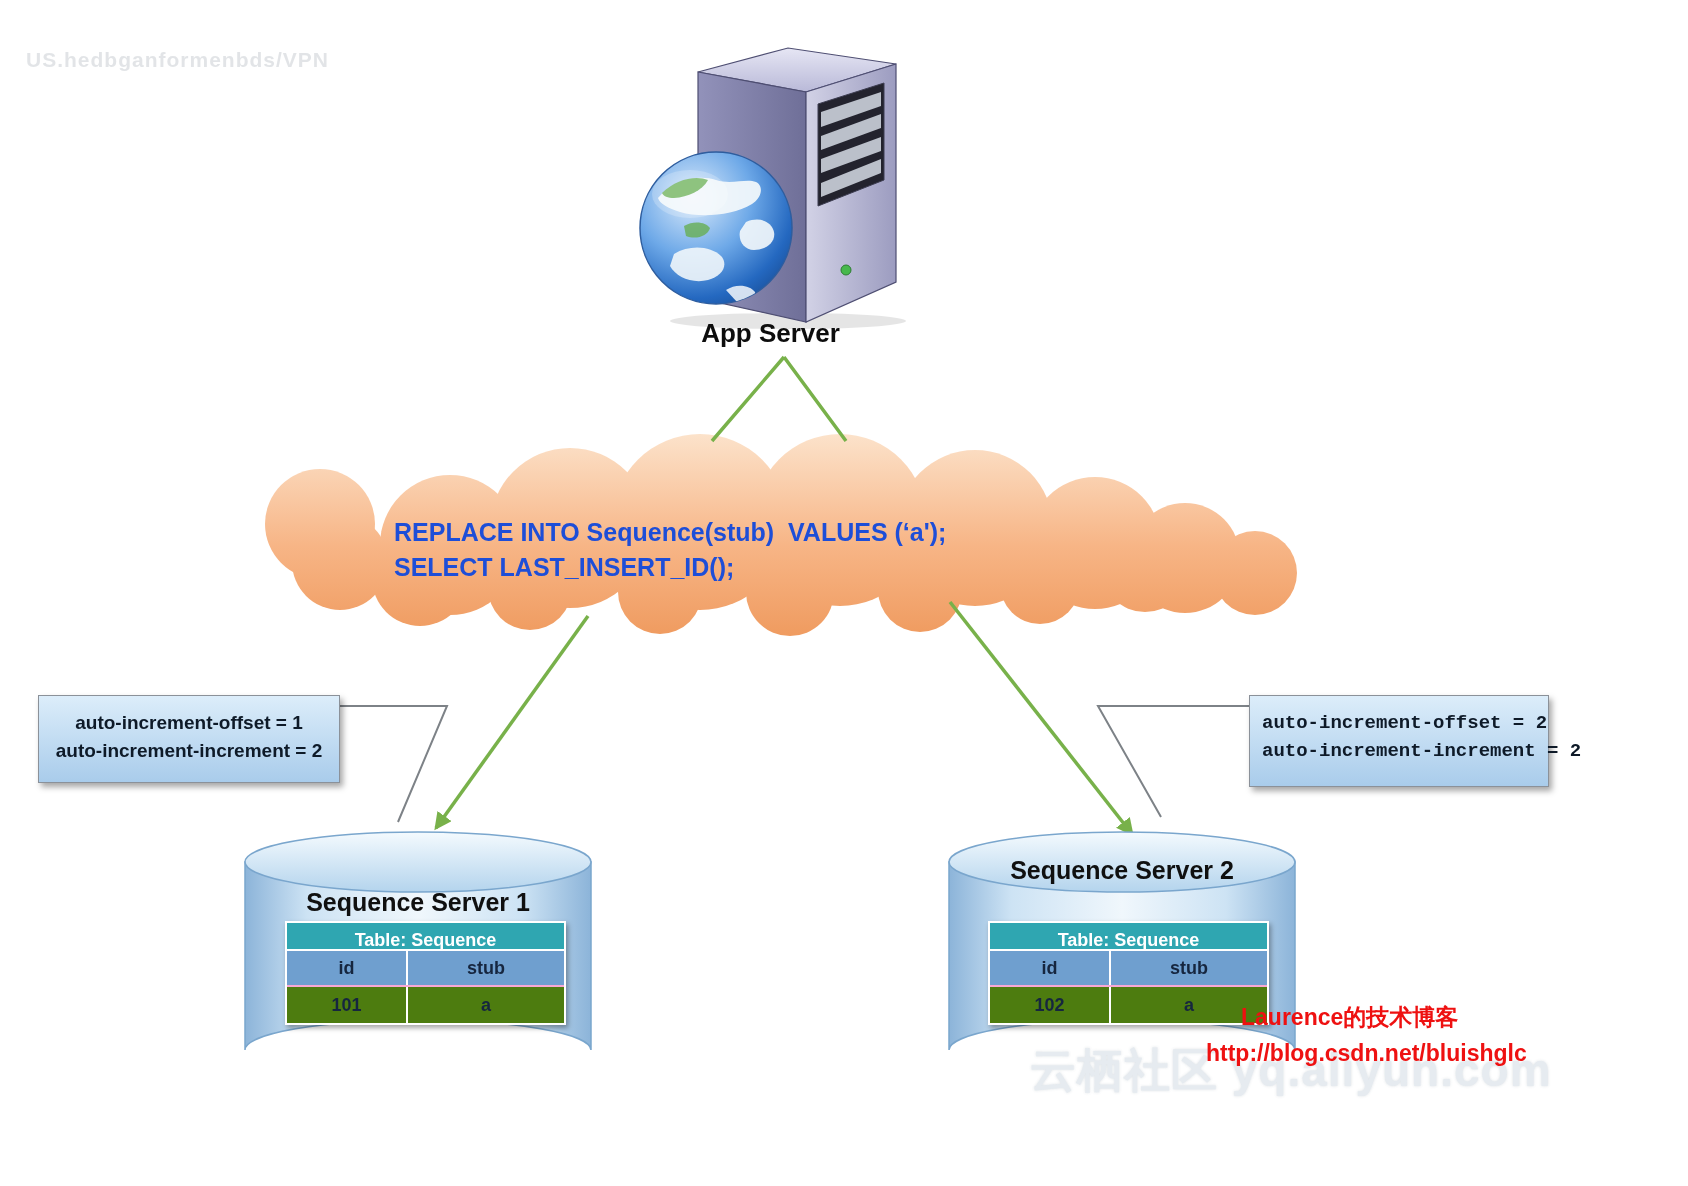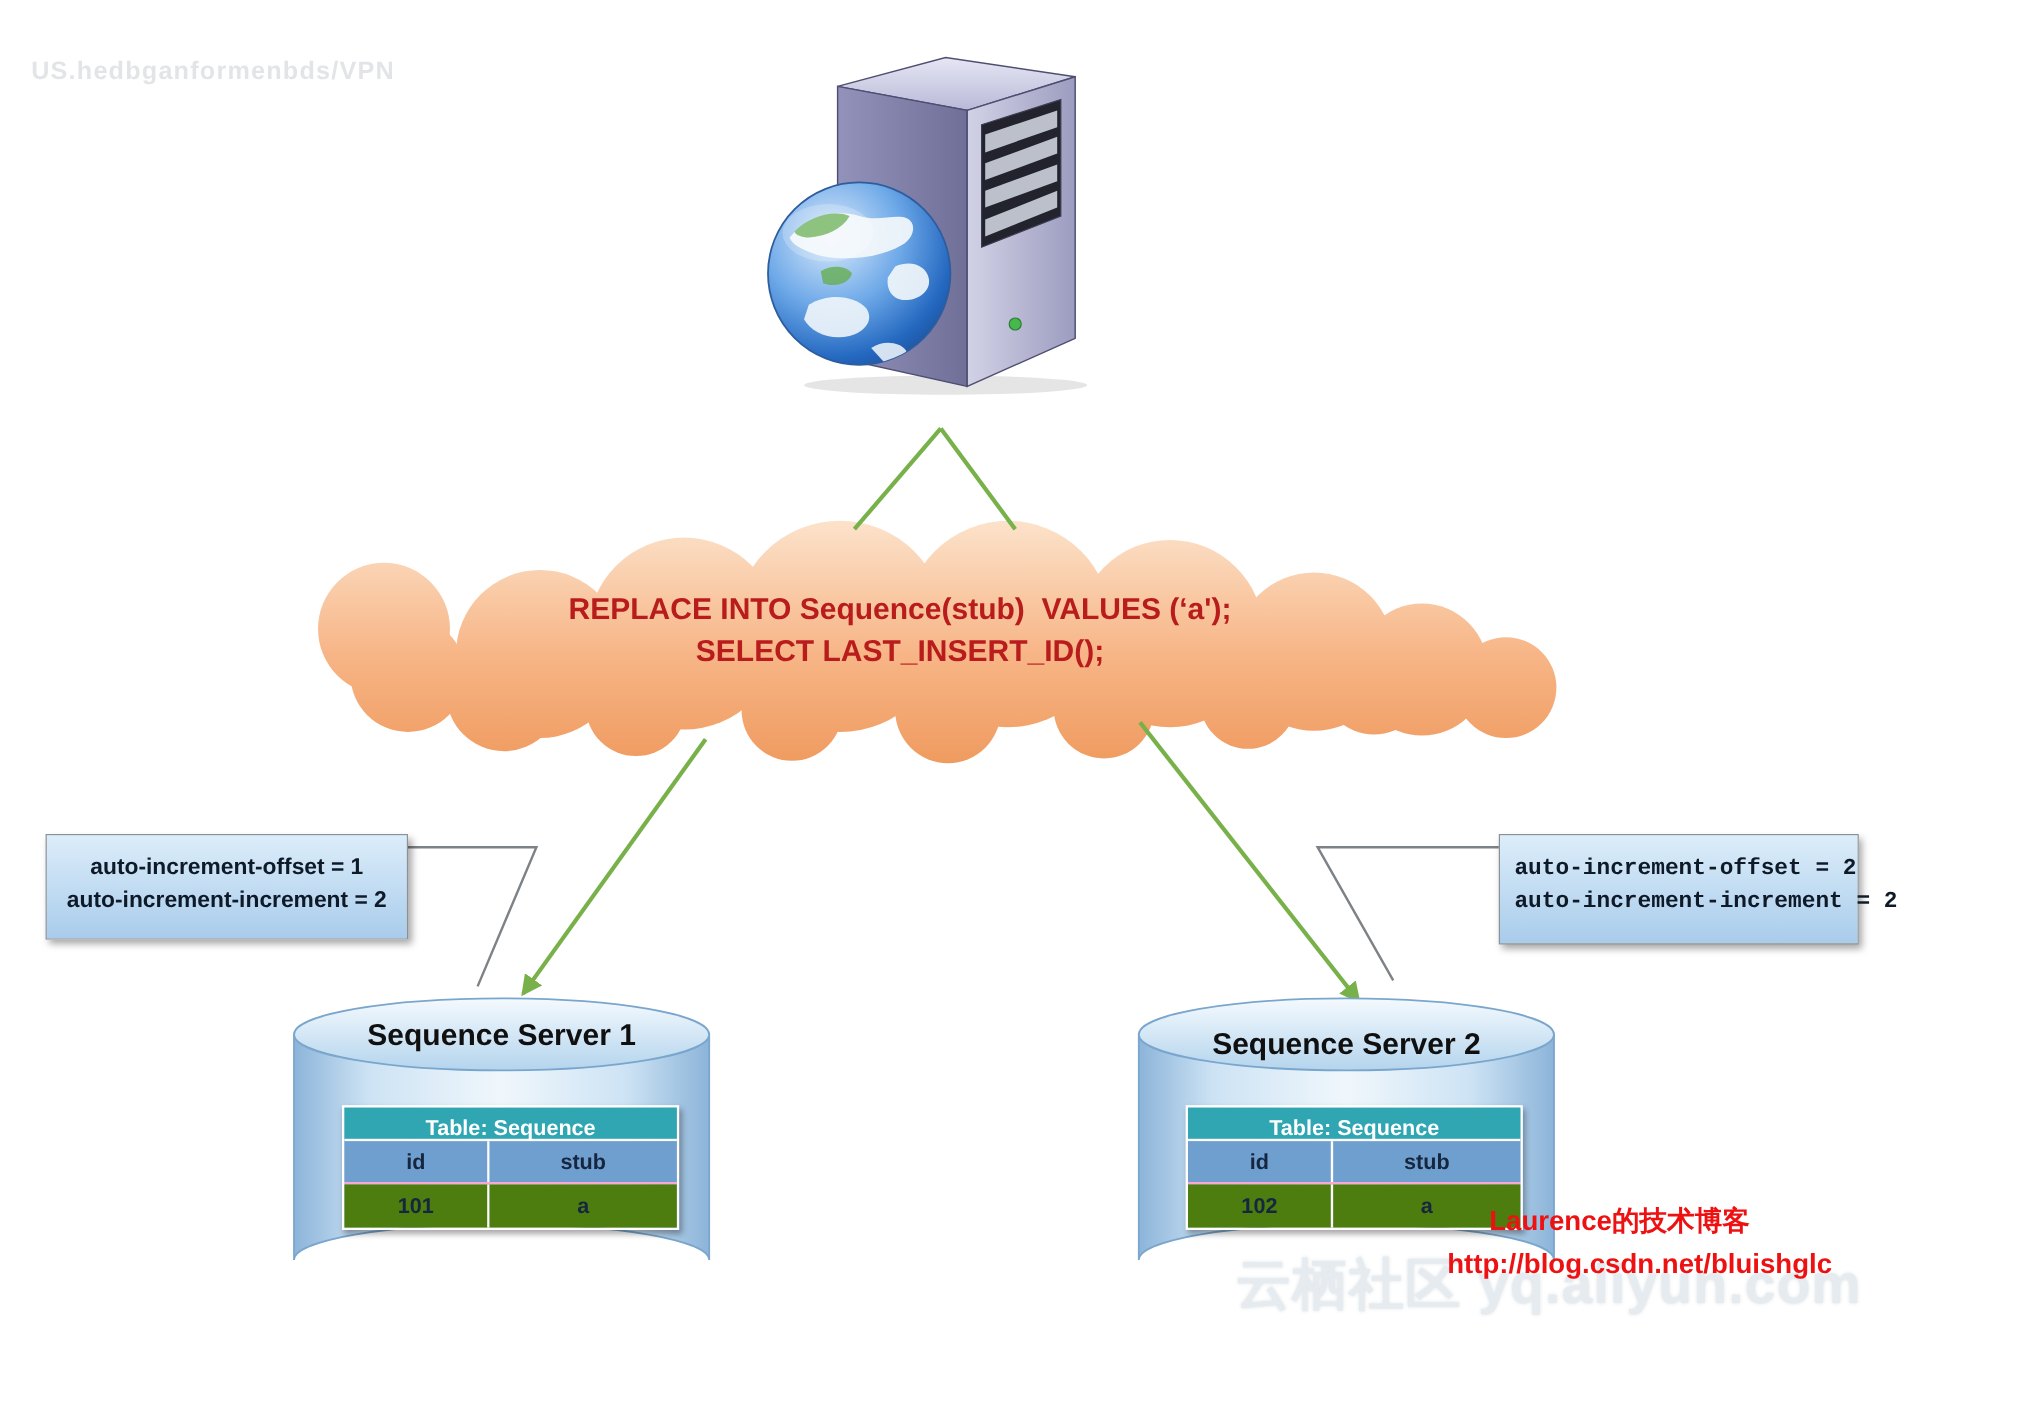--- a/index.html
+++ b/index.html
@@ -7,32 +7,32 @@
   .canvas { position:relative; width:1688px; height:1186px; background:#ffffff; overflow:hidden; }
   .layer { position:absolute; left:0; top:0; }
   .abs { position:absolute; }
 
   .wm-top { left:26px; top:48px; font-size:21px; font-weight:bold; color:#c6cbd0; opacity:.5;
             letter-spacing:1px; white-space:nowrap; }
 
   .app-label { left:628px; top:318px; width:285px; text-align:center; font-size:26px;
                font-weight:bold; color:#0d0d0d; }
 
-  .cloud-text { left:394px; top:491px; width:712px; text-align:center; font-size:25px;
-                font-weight:bold; color:#b91c1c; line-height:35px; }
+  .cloud-text { left:394px; top:515px; width:712px; text-align:left; font-size:25px;
+                font-weight:bold; color:#1d4ed8; line-height:35px; }
   .cloud-text div { white-space:pre-wrap; }
 
   .callout { padding:13px 12px; background:linear-gradient(#dcedfa,#a9cceb);
              border:1px solid #8b9199; box-shadow:3px 4px 6px rgba(0,0,0,.35);
              font-size:19px; font-weight:bold; color:#0e1a28; line-height:28px; white-space:nowrap;text-align:center; }
   .callout.left  { left:38px;   top:695px; width:302px; height:88px; }
   .callout.right { left:1249px; top:695px; width:300px; height:92px;font-family:Liberation Mono, monospace; }
 
   .srv-title { width:346px; text-align:center; font-size:25px; font-weight:bold; color:#101010; }
-  .srv-title.s1 { left:245px; top:849px; }
+  .srv-title.s1 { left:245px; top:888px; }
   .srv-title.s2 { left:949px; top:856px; }
 
   .seq-table { width:281px; border:2px solid #ffffff; box-shadow:2px 3px 5px rgba(0,0,0,.35);
                font-weight:bold; }
   .seq-table.t1 { left:285px; top:921px; }
   .seq-table.t2 { left:988px; top:921px; }
   .t-header { height:28px; line-height:34px; background:#2fa6b1; color:#ffffff; text-align:center;
               font-size:18px; border-bottom:2px solid #ffffff; }
   .t-grid { display:grid; grid-template-columns:121px 1fr; }
   .t-grid > div { text-align:center; font-size:18px; color:#16263f; }
@@ -164,20 +164,21 @@
         <path d="M46,224 C62,214 84,216 94,227 C100,236 94,246 80,250 C64,254 48,247 42,236 Z" fill="#f4f8fb" opacity=".88"></path>
         <path d="M98,260 C108,253 122,255 127,262 C129,268 120,274 109,272 Z" fill="#f4f8fb" opacity=".85"></path>
         <path d="M56,196 C66,190 78,192 82,198 C80,206 68,210 58,206 Z" fill="#67ae53" opacity=".8"></path>
       </g>
       <ellipse cx="62" cy="164" rx="38" ry="24" fill="#ffffff" opacity="0.22"></ellipse>
     </g>
   </svg>
 
   <div class="abs wm-top">US.hedbganformenbds/VPN</div>
 
+  <div class="abs app-label">App Server</div>
 
   <div class="abs cloud-text">
     <div>REPLACE INTO Sequence(stub)  VALUES (‘a');</div>
     <div>SELECT LAST_INSERT_ID();</div>
   </div>
 
   <div class="abs callout left">
     <div>auto-increment-offset = 1</div>
     <div>auto-increment-increment = 2</div>
   </div>

